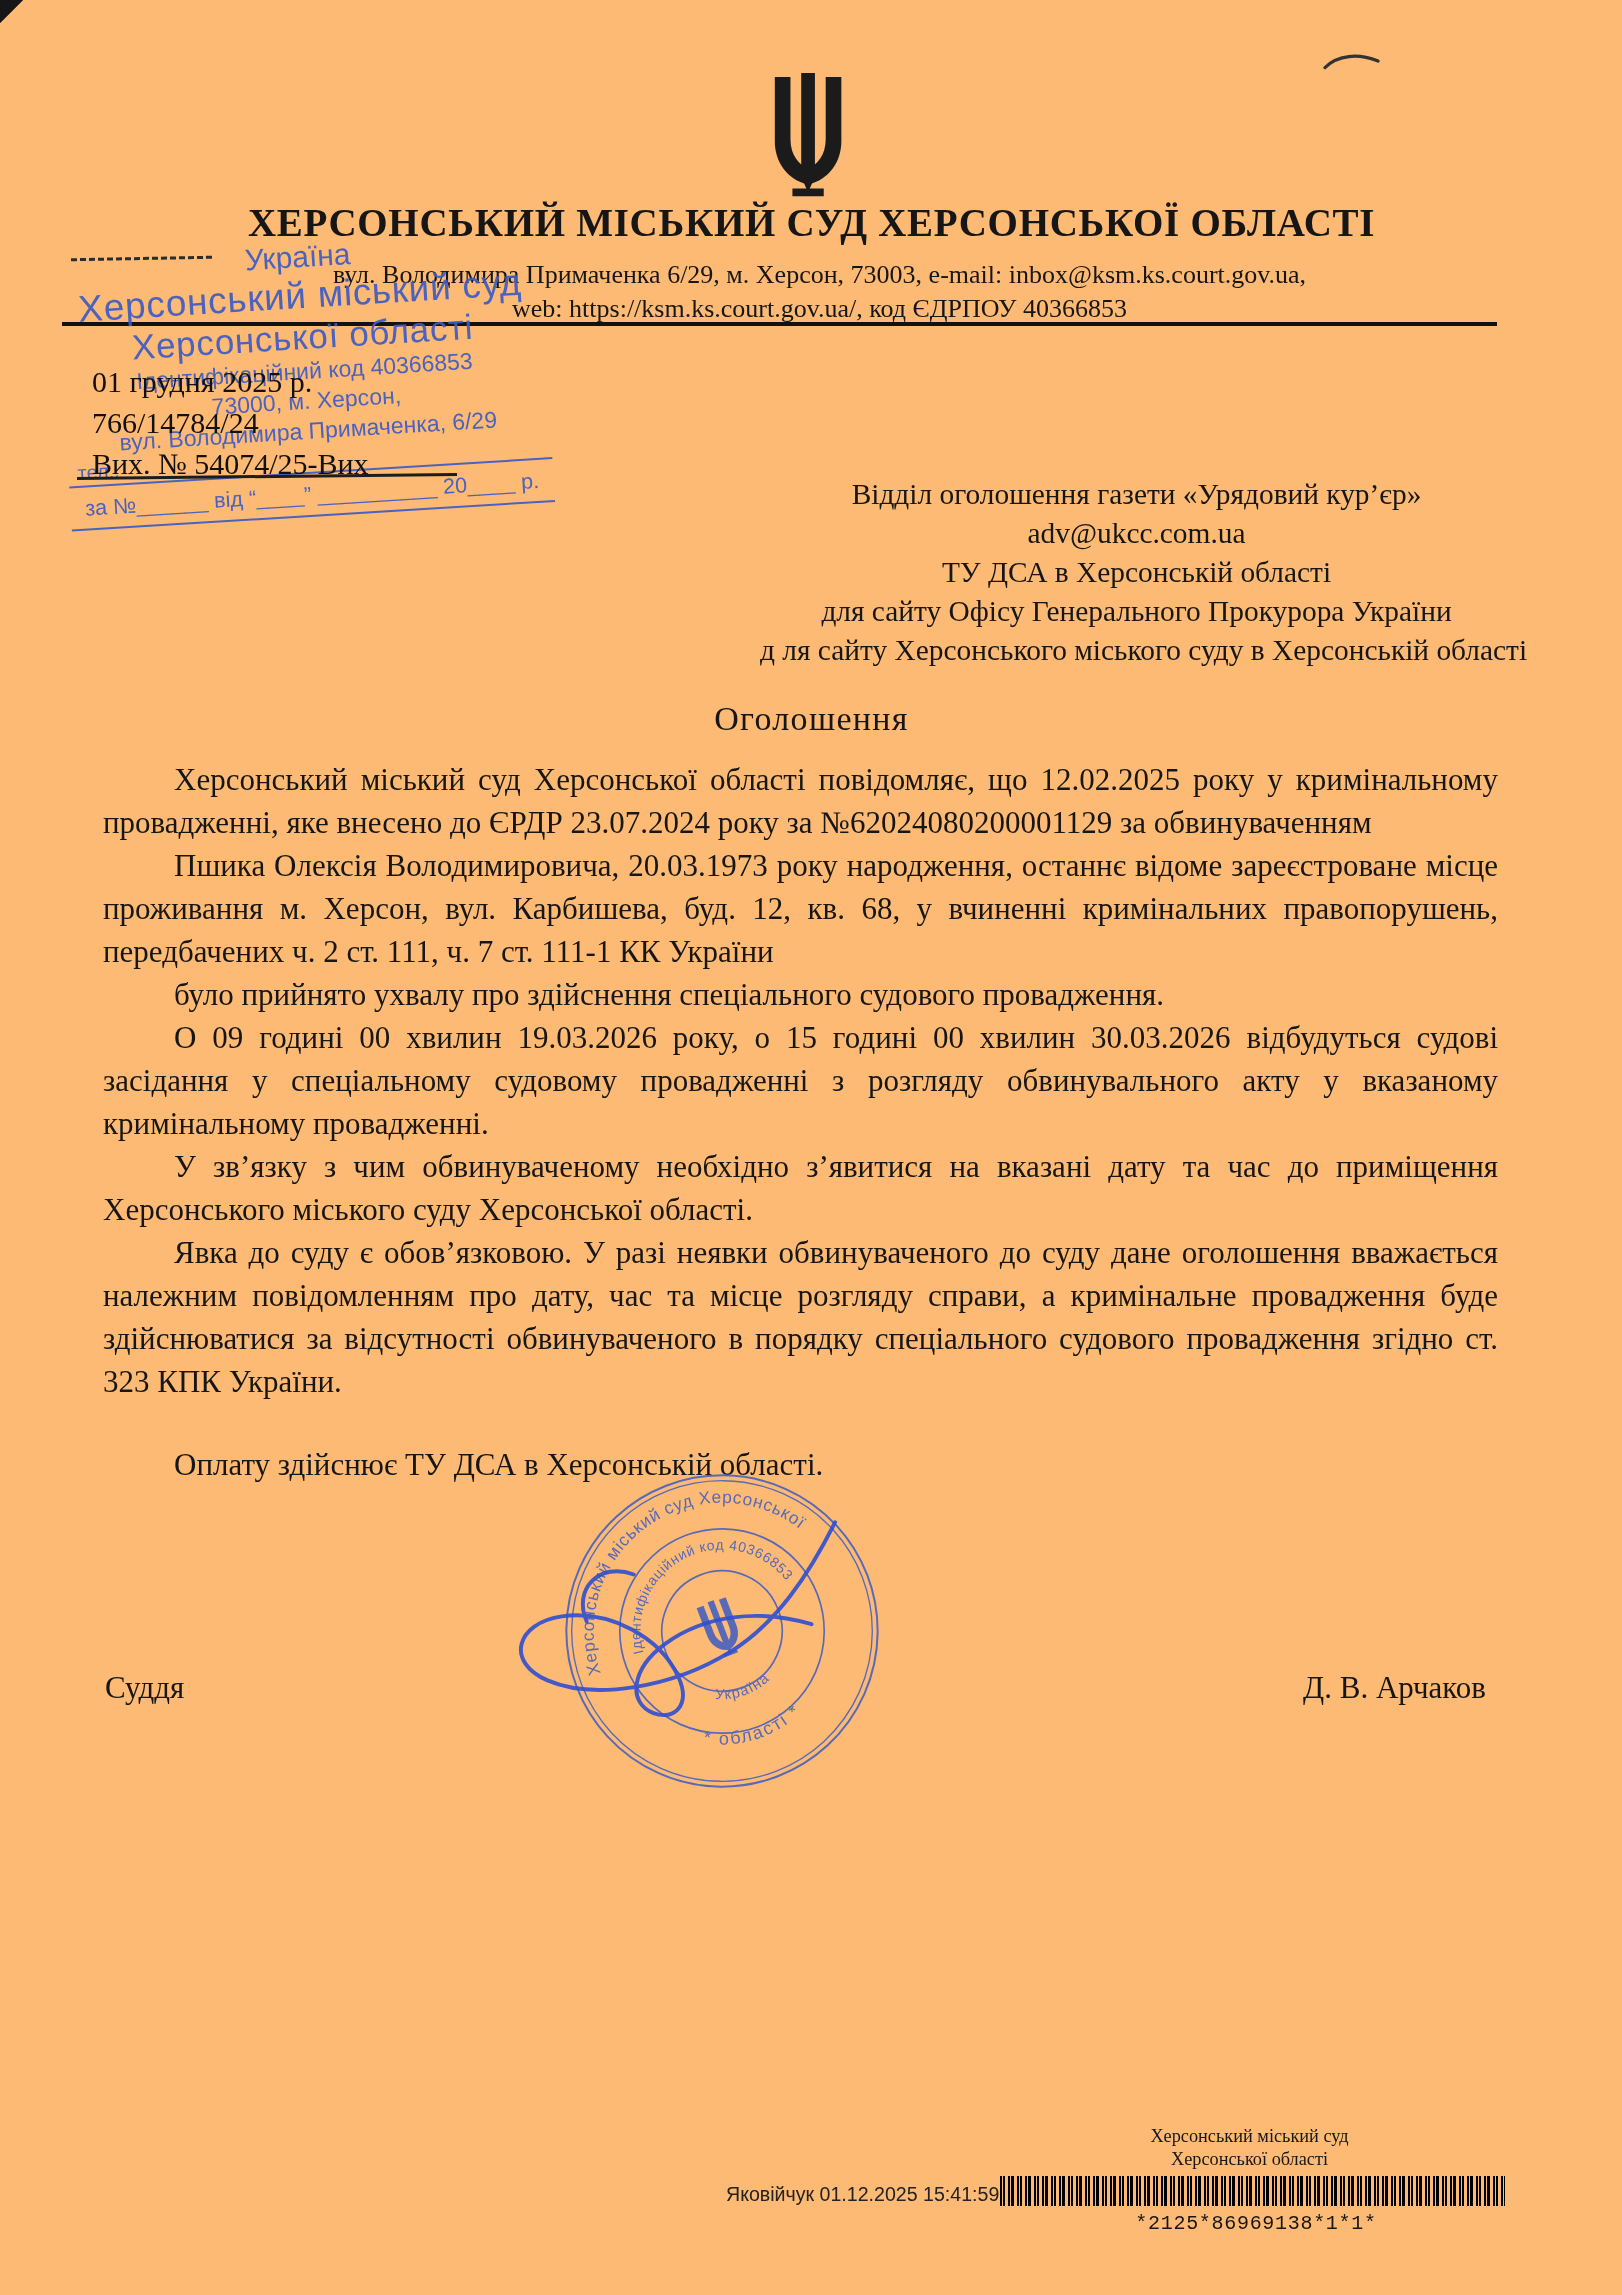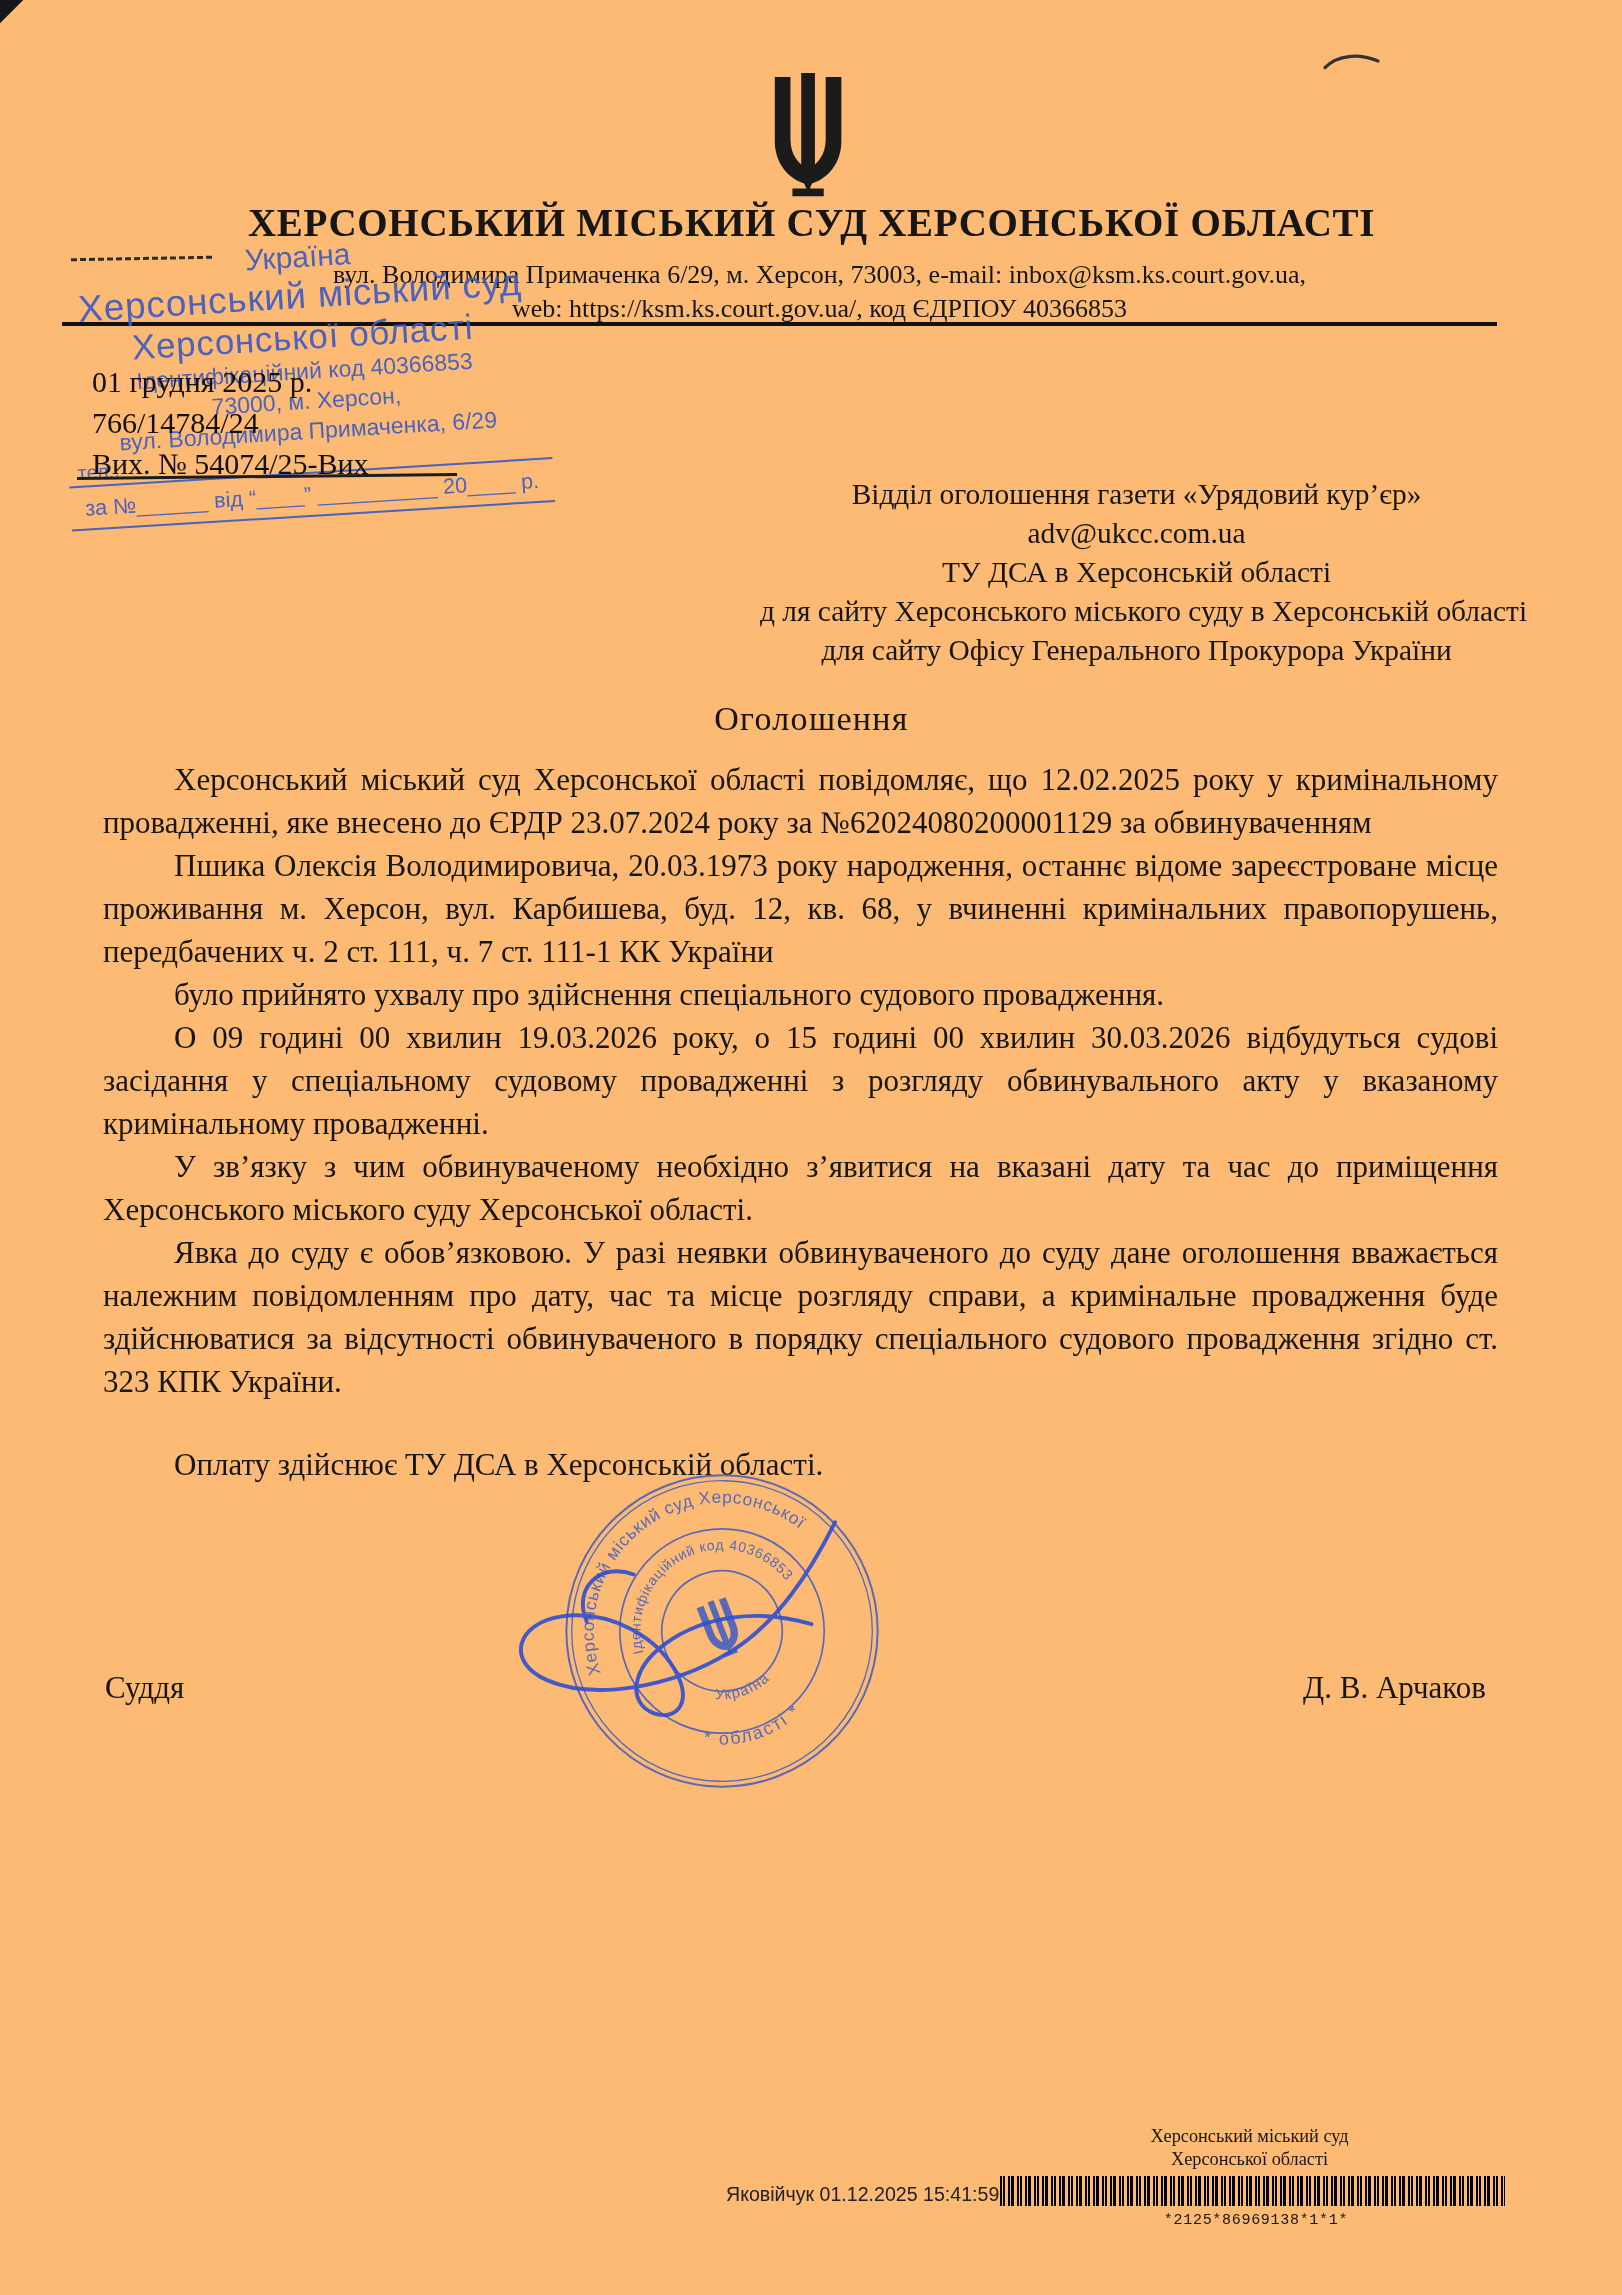--- a/index.html
+++ b/index.html
@@ -58,21 +58,21 @@
   
   .footer-court{position:absolute;left:1073px;top:2125px;width:353px;text-align:center;
     font-size:18.3px;line-height:23px;}
   .executor{position:absolute;left:726px;top:2183px;font-size:19.6px;
     font-family:"Liberation Sans",sans-serif;color:#222;}
   .barcode{position:absolute;left:1000px;top:2176px;width:505px;height:30px;
     background:repeating-linear-gradient(90deg,#000 0 2px,transparent 2px 3.3px,
       #000 3.3px 4.6px,transparent 4.6px 8.5px,#000 8.5px 9.8px,transparent 9.8px 11px,
       #000 11px 14.4px,transparent 14.4px 17px);}
   .barcode-caption{position:absolute;left:1112px;top:2212px;width:288px;text-align:center;
-    font-size:15px;font-family:"Liberation Mono",monospace;letter-spacing:0.7px;}
+    font-size:20px;font-family:"Liberation Mono",monospace;letter-spacing:0.7px;}
 
   
   .artifact-dash{position:absolute;left:71px;top:257px;width:141px;height:0;
     border-top:3.3px dashed #2c2c2c;transform:rotate(-1deg);z-index:4;}
   .artifact-corner{position:absolute;left:0;top:0;width:46px;height:30px;
     background:linear-gradient(135deg,#161616 0 30%,transparent 31%);}
   .artifact-squiggle{position:absolute;left:1322px;top:52px;width:59px;height:22px;}
 </style>
 </head>
 <body>
@@ -119,22 +119,22 @@
     <div>01 грудня 2025 р.</div>
     <div>766/14784/24</div>
     <div>Вих. № 54074/25-Вих</div>
   </div>
   <div class="out-underline"></div>
 
   <div class="recipients">
     <div>Відділ оголошення газети «Урядовий кур’єр»</div>
     <div>adv@ukcc.com.ua</div>
     <div>ТУ ДСА в Херсонській області</div>
+    <div>для сайту Офісу Генерального Прокурора України</div>
     <div>д ля сайту Херсонського міського суду в Херсонській області</div>
-    <div>для сайту Офісу Генерального Прокурора України</div>
   </div>
 
   <div class="doc-heading">Оголошення</div>
   <div class="body-text">
     <p>Херсонський міський суд Херсонської області повідомляє, що 12.02.2025 року у кримінальному провадженні, яке внесено до ЄРДР 23.07.2024 року за №62024080200001129 за обвинуваченням</p>
     <p>Пшика Олексія Володимировича, 20.03.1973 року народження, останнє відоме зареєстроване місце проживання  м. Херсон, вул. Карбишева, буд. 12, кв. 68, у вчиненні кримінальних правопорушень, передбачених ч. 2 ст. 111, ч. 7 ст. 111-1 КК України</p>
     <p>було прийнято ухвалу про здійснення спеціального судового провадження.</p>
     <p>О 09 годині 00 хвилин  19.03.2026 року, о 15 годині 00 хвилин  30.03.2026 відбудуться судові засідання у спеціальному судовому провадженні з розгляду обвинувального акту у вказаному кримінальному провадженні.</p>
     <p>У зв’язку з  чим обвинуваченому необхідно з’явитися на вказані дату та час до приміщення Херсонського міського суду Херсонської області.</p>
     <p>Явка до суду є обов’язковою. У разі неявки обвинуваченого до суду дане оголошення вважається належним повідомленням про дату, час та місце розгляду справи, а кримінальне провадження буде здійснюватися за відсутності обвинуваченого в порядку спеціального судового провадження згідно ст. 323 КПК України.</p>

